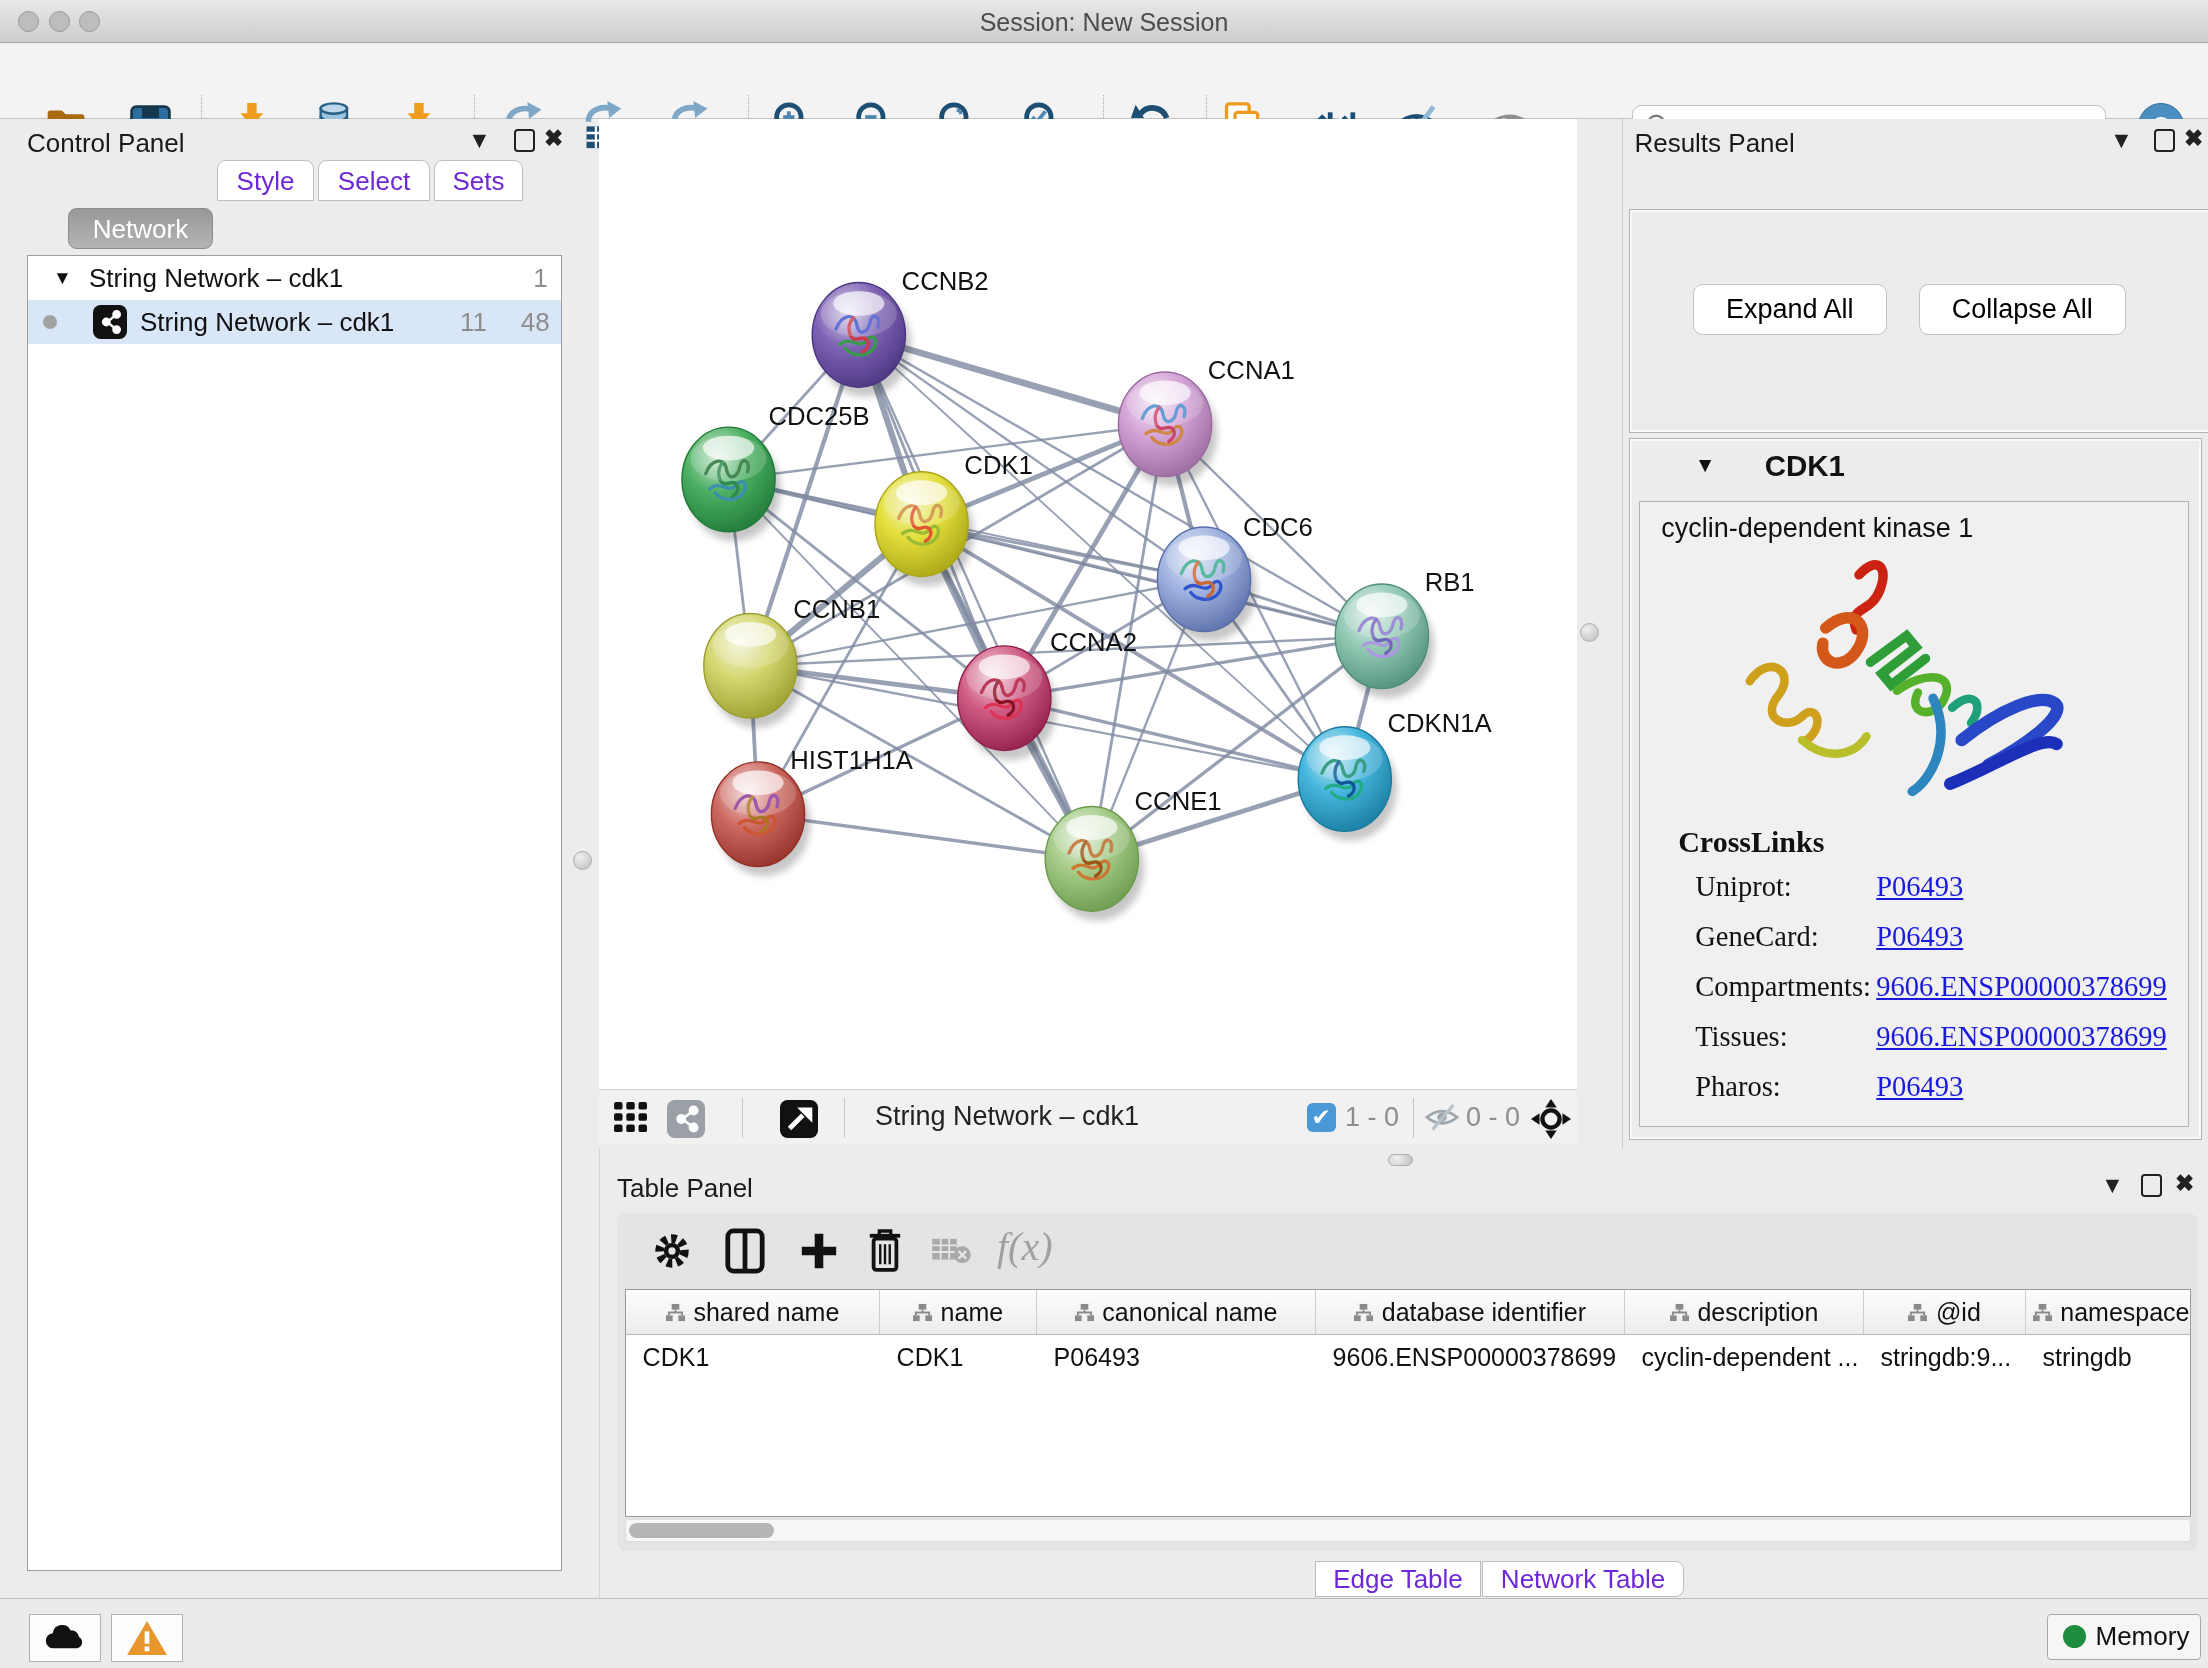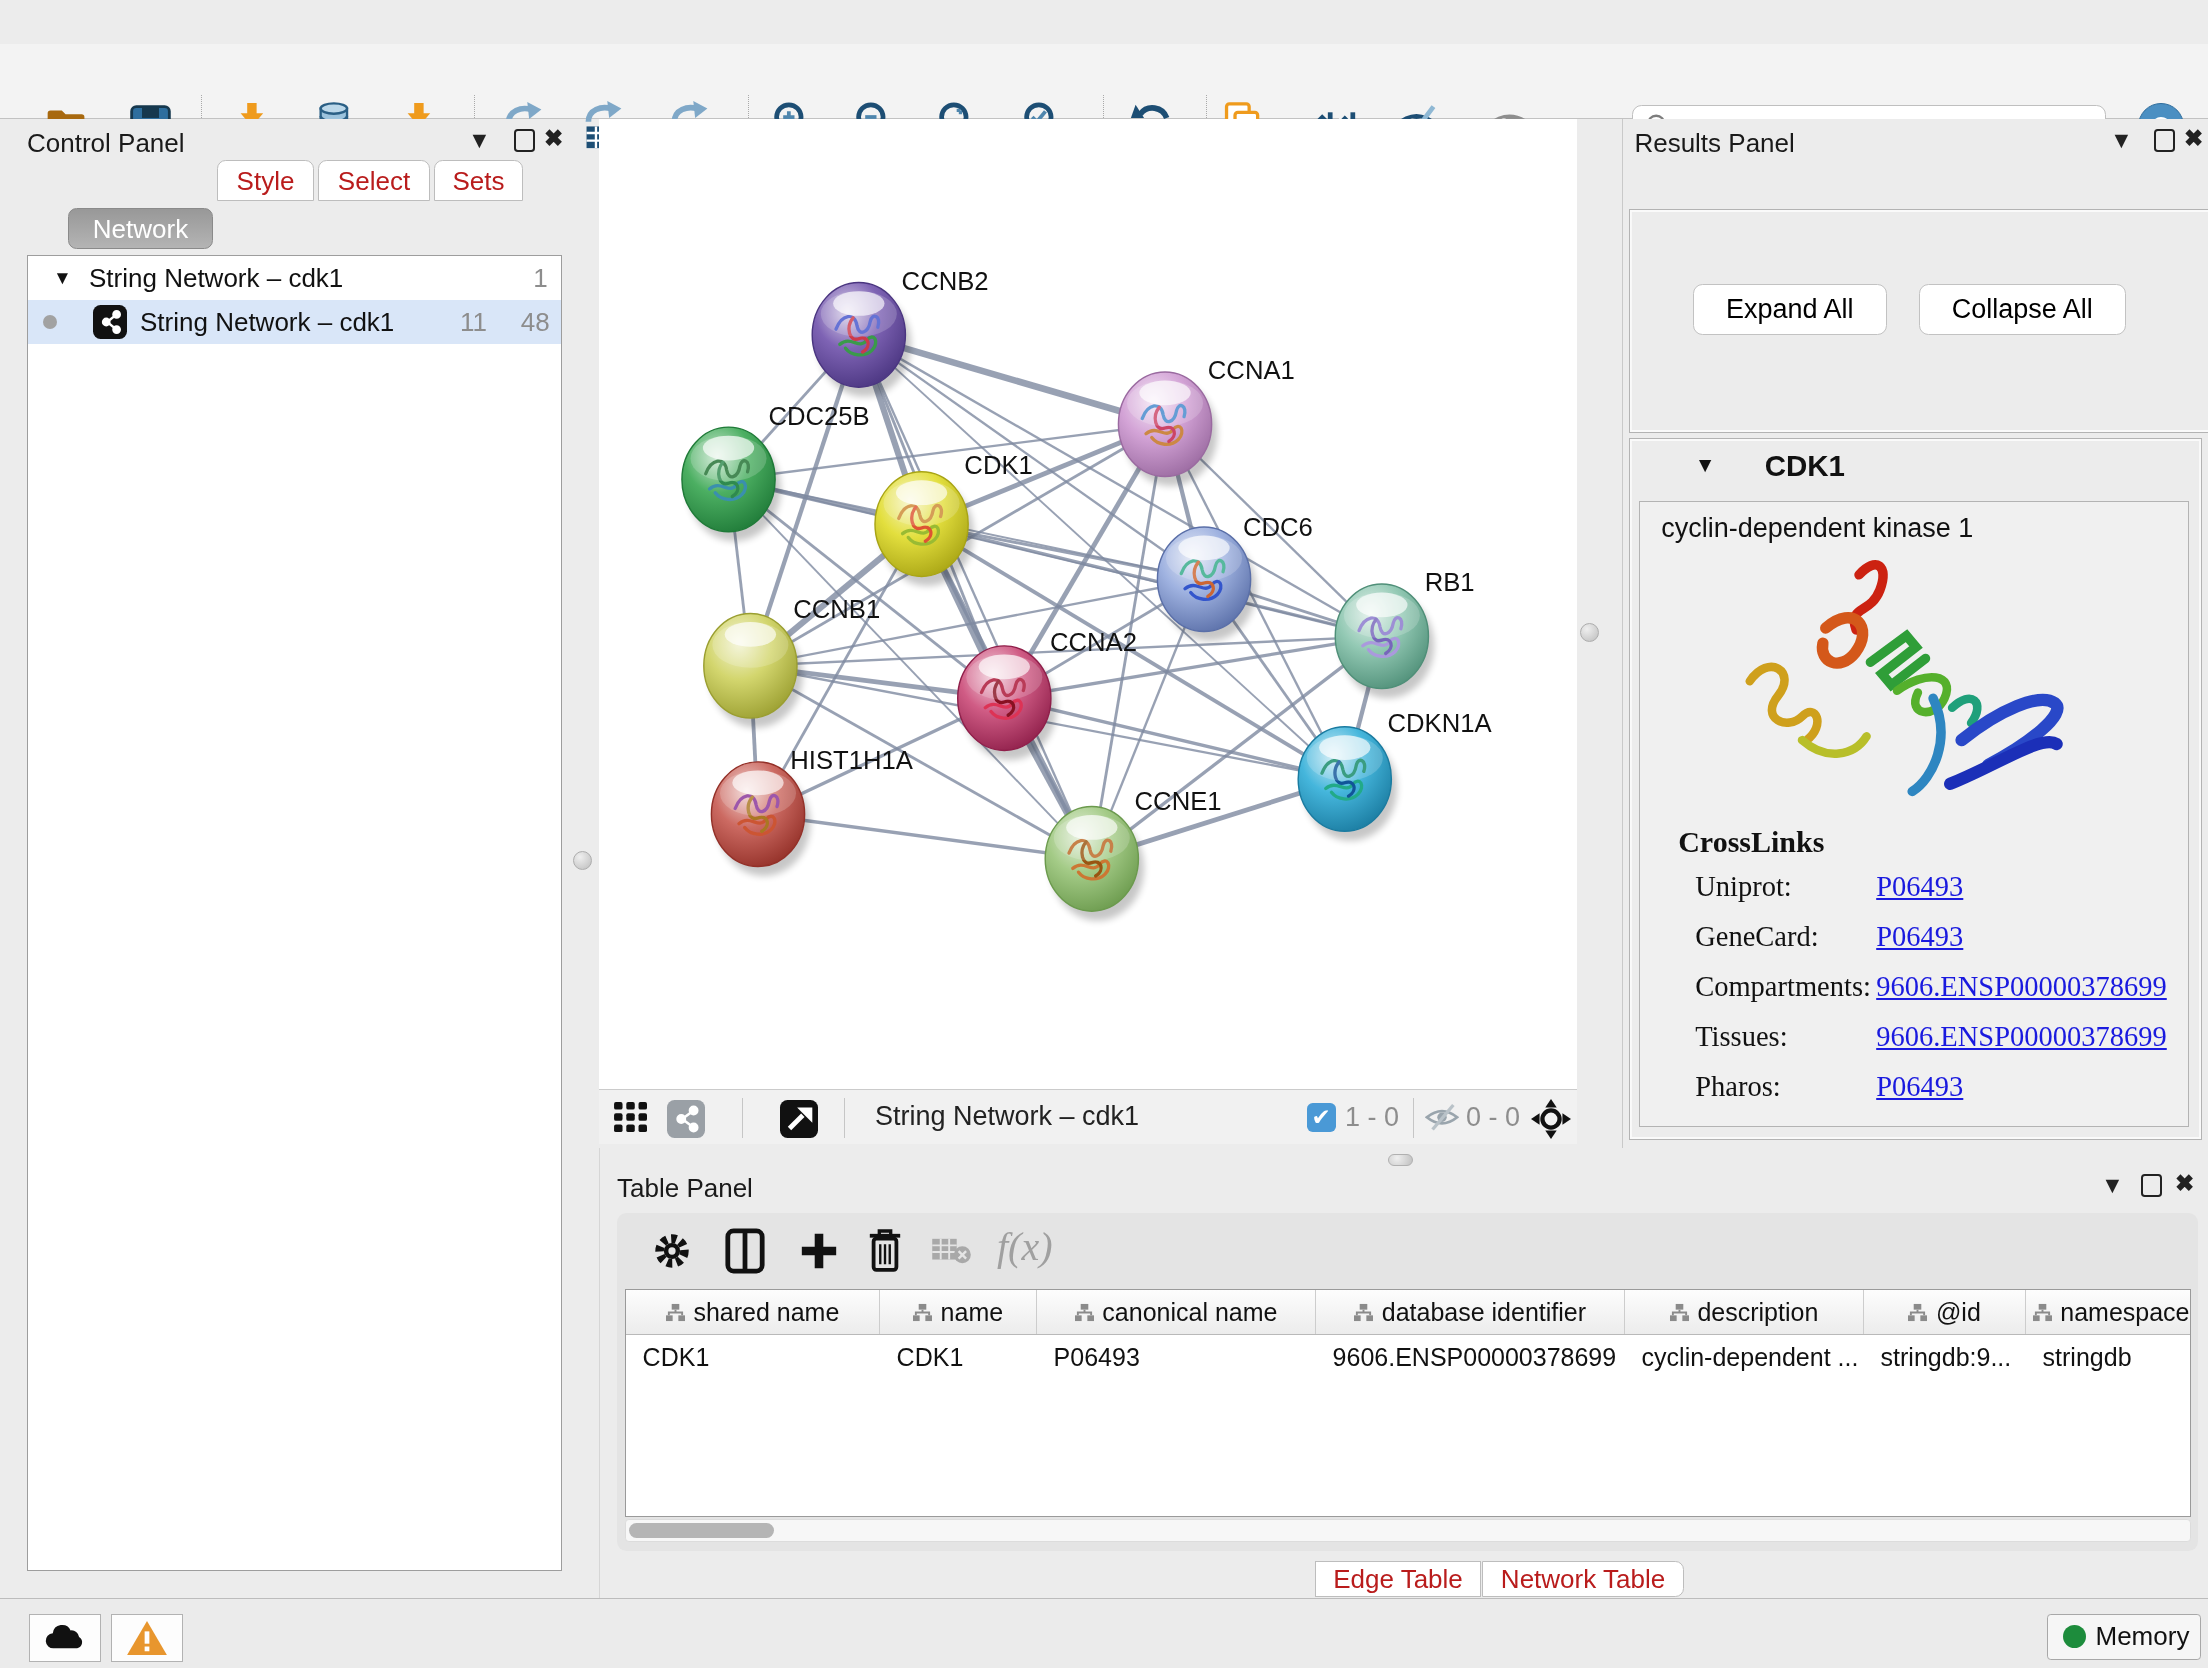--- a/index.html
+++ b/index.html
@@ -25,21 +25,21 @@
                    outline:none;font-size:25px;background:transparent;}
   .help-btn{position:absolute;left:2138px;top:59px;width:46px;height:46px;border-radius:50%;
             background:#4b8fc2;color:#fff;font-size:30px;font-weight:bold;text-align:center;
             line-height:46px;border:1px solid #2f6d9c;}
   
   .phead-title{font-size:26px;color:#1a1a1a;}
   .ph-ico{position:absolute;font-size:23px;color:#222;cursor:pointer;}
   .ph-sq{position:absolute;width:21px;height:23px;border:2.9px solid #222;border-radius:3.8px;cursor:pointer;}
   .graybtn{background:linear-gradient(#989898,#b4b4b4);color:#fff;border:1px solid #8a8a8a;
            border-radius:8.6px;text-align:center;margin-top:48px;}
-  .whitetab{background:#fff;border:1px solid #bdbdbd;text-align:center;color:#b91c1c;}
+  .whitetab{background:#fff;border:1px solid #bdbdbd;text-align:center;color:#6d28d9;}
   .card{position:absolute;background:#ececec;border:1px solid #b3b3b3;box-shadow:inset 0 0 0 1.9px #fafafa;}
   
   .cpanel{position:absolute;left:0;top:119px;width:561px;height:1479px;background:#ececec;}
   .cp-tab{position:absolute;top:41px;height:41px;font-size:26px;line-height:40px;cursor:pointer;}
   .sel-bar{position:absolute;left:0;top:93px;width:561px;height:44px;}
   .sel-txt{position:absolute;left:0;right:0;top:7.6px;text-align:center;font-size:26px;}
   .treebox{position:absolute;left:27px;top:136px;width:535px;height:1316px;background:#fff;
            border:1.9px solid #9d9d9d;}
   .trow{position:relative;width:100%;height:44px;font-size:26px;line-height:44px;}
   .trow.sel{background:#d9e6f8;}
@@ -99,20 +99,26 @@
            border:1.9px solid #a8a8a8;border-radius:3.8px;cursor:pointer;font-size:26px;line-height:42px;}
   .mem-dot{display:inline-block;width:23px;height:23px;border-radius:50%;background:#1d8c3c;
            vertical-align:-2.9px;margin-right:9.5px;}
   svg{display:block;}
 </style>
 </head>
 <body>
 
 <div class="window">
 
+  <div class="titlebar">
+    <div class="tl" style="left:18px"></div>
+    <div class="tl" style="left:49px"></div>
+    <div class="tl" style="left:79px"></div>
+    <div class="win-title">Session: New Session</div>
+  </div>
 
   <div class="toolbar">
     <button class="tbtn" style="left:42px">
       <svg width="49" height="49" viewBox="0 0 52 52">
           <path d="M6 22 V13 Q6 10 9 10 L21 10 L25 14 L42 14 Q45 14 45 17 V22 Z" fill="#a8690f"></path>
           <path d="M3 41 L12 20 L50 20 L41 41 Z" fill="#f0a23c" stroke="#b5731a" stroke-width="2"></path>
         </svg>
     </button>
     <button class="tbtn" style="left:126px">
       <svg width="49" height="49" viewBox="0 0 52 52">

